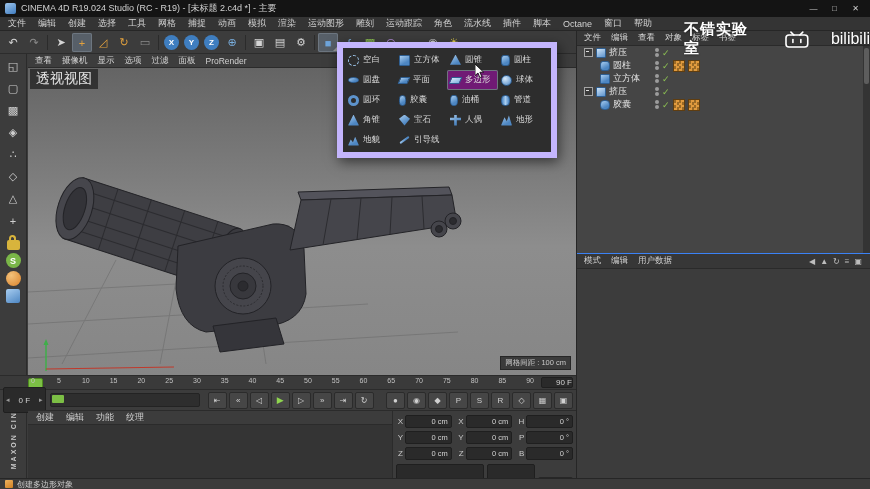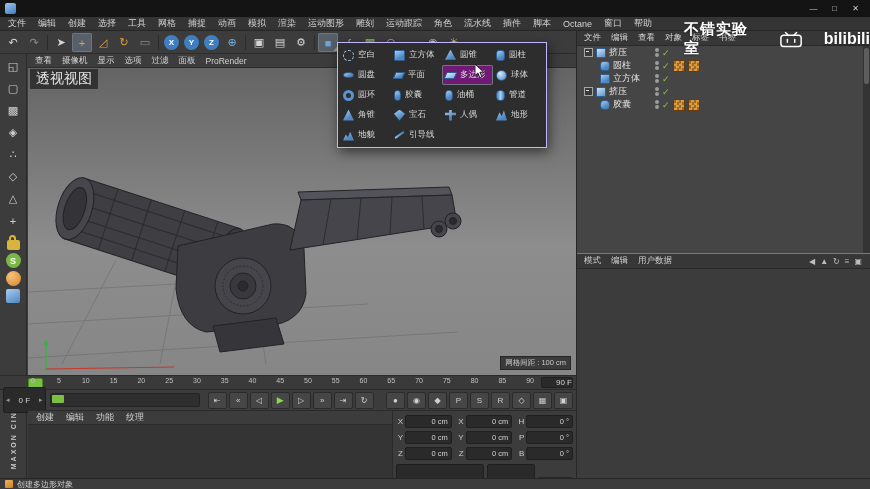--- a/index.html
+++ b/index.html
@@ -118,21 +118,21 @@
   .om-scroll{position:absolute;right:0;top:0;width:7px;height:100%;background:#343434;}
   .om-thumb{position:absolute;right:1px;top:2px;width:5px;height:36px;background:#5d5d5d;border-radius:2px;}
   .am-icons{margin-left:auto;display:flex;gap:5px;padding-right:6px;color:#bdbdbd;font-size:8px;}
   .am-body{height:211px;background:#3c3c3c;}
   
   .statusbar{position:absolute;left:0;top:478px;width:870px;height:11px;background:#3b3b3b;
       border-top:1px solid #262626;display:flex;align-items:center;gap:4px;padding:0 5px;
       font-size:8px;color:#c8c8c8;box-sizing:border-box;}
   .status-ico{width:8px;height:8px;background:linear-gradient(150deg,#f0b460,#cf7f22);border-radius:1px;flex:none;}
   
-  .popup{position:absolute;left:337px;top:42px;width:204px;background:#2d2d2d;border:1px solid #c4b5fd;
+  .popup{position:absolute;left:337px;top:42px;width:204px;background:#2d2d2d;border:6px solid #c4b5fd;
       box-shadow:2px 4px 12px rgba(0,0,0,.55);z-index:40;display:grid;grid-template-columns:repeat(4,1fr);padding:2px;}
   .pm-item{height:20px;display:flex;align-items:center;gap:4px;padding:0 3px;font-size:8.5px;
       color:#d8d8d8;border-radius:2px;}
   .pm-item.active{background:#701a75;box-shadow:inset 0 0 0 1px #6e757e;font-family:Liberation Serif, serif;}
   
   .pi{width:11px;height:11px;flex:none;background:linear-gradient(150deg,#a8cdf0,#4d86c2 70%);
       border:1px solid #2f5f92;border-radius:1px;box-sizing:border-box;}
   .pi-null{background:none;border:1px dashed #9cc4e8;border-radius:50%;}
   .pi-cone{clip-path:polygon(50% 0,100% 94%,0 94%);border:none;}
   .pi-cylinder{width:9px;border-radius:3px/4px;}
@@ -148,29 +148,30 @@
   .pi-gem{clip-path:polygon(50% 0,100% 38%,50% 100%,0 38%);border:none;}
   .pi-figure{clip-path:polygon(38% 0,62% 0,62% 30%,100% 30%,100% 52%,62% 52%,62% 100%,38% 100%,38% 52%,0 52%,0 30%,38% 30%);border:none;}
   .pi-landscape{clip-path:polygon(0 100%,32% 25%,52% 62%,72% 10%,100% 100%);border:none;}
   .pi-relief{clip-path:polygon(0 100%,25% 45%,45% 70%,65% 20%,100% 100%);border:none;}
   .pi-guide{height:2px;transform:rotate(-35deg);border:none;}
   .pi-extrude{background:linear-gradient(150deg,#cfe4f7,#5d93cc);}
   .cursor{position:absolute;left:475px;top:64px;z-index:60;}
   
   .watermark{position:absolute;left:684px;top:20px;z-index:70;display:flex;align-items:center;gap:22px;color:#fff;}
   .wm-studio{font-size:15px;font-weight:bold;letter-spacing:1px;text-shadow:0 1px 2px rgba(0,0,0,.4);}
-  .wm-brand{font-size:16px;font-weight:bold;text-shadow:0 1px 2px rgba(0,0,0,.4);}
+  .wm-brand{font-size:16px;font-weight:normal;text-shadow:0 1px 2px rgba(0,0,0,.4);}
 </style>
 </head>
 <body>
 
 <div id="app">
 
   <div class="titlebar">
     <span class="appico"></span>
+    <span class="title-text">CINEMA 4D R19.024 Studio (RC - R19) - [未标题 2.c4d *] - 主要</span>
     <span class="win-btns">
       <span class="win-btn">—</span>
       <span class="win-btn">□</span>
       <span class="win-btn">✕</span>
     </span>
   </div>
 
   <div class="menubar">
 
   <span class="mi">文件</span>

